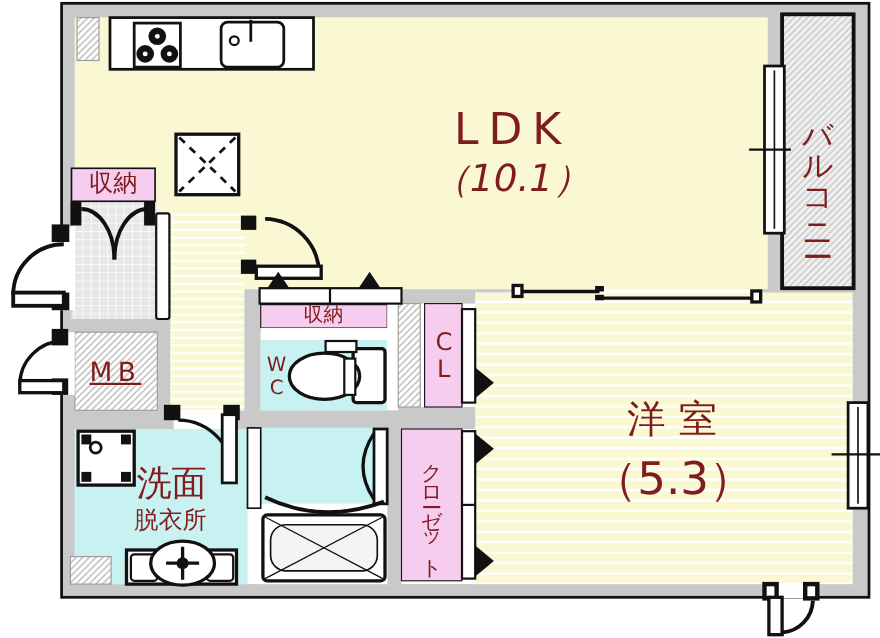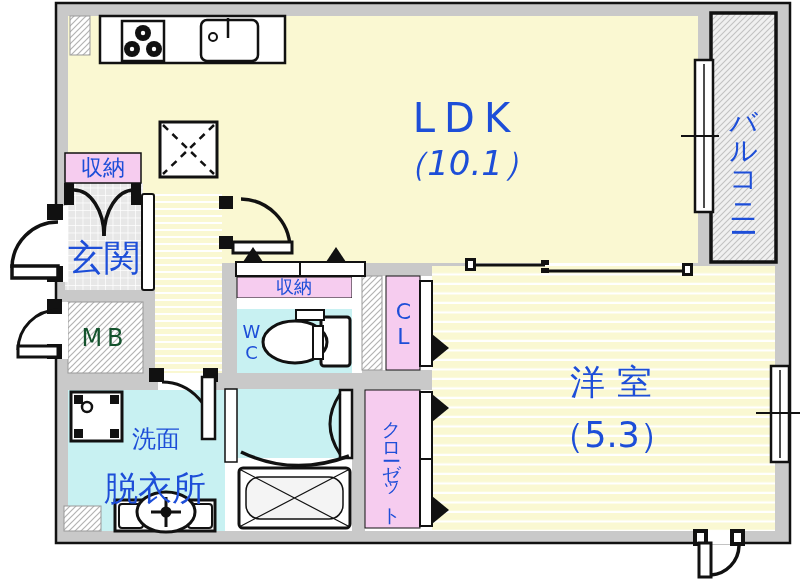--- a/index.html
+++ b/index.html
@@ -1,20 +1,20 @@
 <!DOCTYPE html>
 <html><head>
 <meta charset="utf-8">
 <style>
   html,body{margin:0;padding:0;background:#ffffff;}
   #stage{position:relative;width:800px;height:580px;background:#ffffff;overflow:hidden;
          font-family:"DejaVu Sans","Liberation Sans",sans-serif;}
   #plan-svg{position:absolute;left:0;top:0;}
   .lbl{position:absolute;display:flex;align-items:center;justify-content:center;
-       color:#1d4ed8;white-space:nowrap;line-height:1;}
+       color:#7f1d1d;white-space:nowrap;line-height:1;}
   .v{writing-mode:vertical-rl;}
   .vu{writing-mode:vertical-rl;text-orientation:upright;}
 </style>
 </head>
 <body>
 
 <div id="stage">
 <svg id="plan-svg" width="800" height="580" viewBox="0 0 800 580">
   <defs>
     <pattern id="pTile" width="7.5" height="7.5" patternUnits="userSpaceOnUse">
@@ -208,24 +208,23 @@
     <rect x="188" y="504" width="24" height="24" rx="3" fill="#FFFFFF" stroke="#111" stroke-width="2"></rect>
     <ellipse cx="166" cy="512" rx="29" ry="20" fill="#FFFFFF" stroke="#111" stroke-width="3"></ellipse>
     <path d="M166 497V527M151 512H181" stroke="#111" stroke-width="3"></path>
     <circle cx="166" cy="512" r="5.5" fill="#111"></circle>
   </g>
 </svg>
 
 <div class="lbl" style="left:386px;top:97px;width:160px;height:42px;font-size:40px;letter-spacing:9px;">LDK</div>
 <div class="lbl" style="left:375px;top:143px;width:180px;height:40px;font-size:34px;font-style:italic;">（10.1）</div>
 <div class="lbl" style="left:522px;top:357px;width:190px;height:50px;font-size:35px;letter-spacing:12px;">洋室</div>
-<div class="lbl" style="left:517px;top:412px;width:190px;height:46px;font-size:35px;">（5.3）</div>
+<div class="lbl" style="left:517px;top:412px;width:190px;height:46px;font-size:41px;">（5.3）</div>
 <div class="lbl v" style="left:725px;top:52px;width:36px;height:205px;font-size:28px;">バルコニー</div>
-<div class="lbl" style="left:52px;top:237px;width:104px;height:42px;font-size:36px;">玄関</div>
 <div class="lbl" style="left:61px;top:155px;width:84px;height:26px;font-size:22px;">収納</div>
 <div class="lbl" style="left:252px;top:276px;width:84px;height:22px;font-size:18px;">収納</div>
-<div class="lbl" style="left:63px;top:323px;width:84px;height:30px;font-size:24px;letter-spacing:5px;color:#14532d;">MB</div>
+<div class="lbl" style="left:63px;top:323px;width:84px;height:30px;font-size:24px;letter-spacing:5px;color:#7f1d1d;text-decoration:underline;">MB</div>
 <div class="lbl vu" style="left:237px;top:311px;width:28px;height:62px;font-size:18px;">WC</div>
-<div class="lbl" style="left:94px;top:419px;width:124px;height:40px;font-size:24px;">洗面</div>
-<div class="lbl" style="left:93px;top:468px;width:124px;height:40px;font-size:34px;">脱衣所</div>
+<div class="lbl" style="left:94px;top:419px;width:124px;height:40px;font-size:32px;">洗面</div>
+<div class="lbl" style="left:93px;top:454px;width:124px;height:40px;font-size:22px;">脱衣所</div>
 <div class="lbl vu" style="left:388px;top:291px;width:30px;height:66px;font-size:22px;">CL</div>
 <div class="lbl v" style="left:375px;top:395px;width:34px;height:134px;font-size:19px;">クローゼット</div>
 </div>
 
 </body></html>

